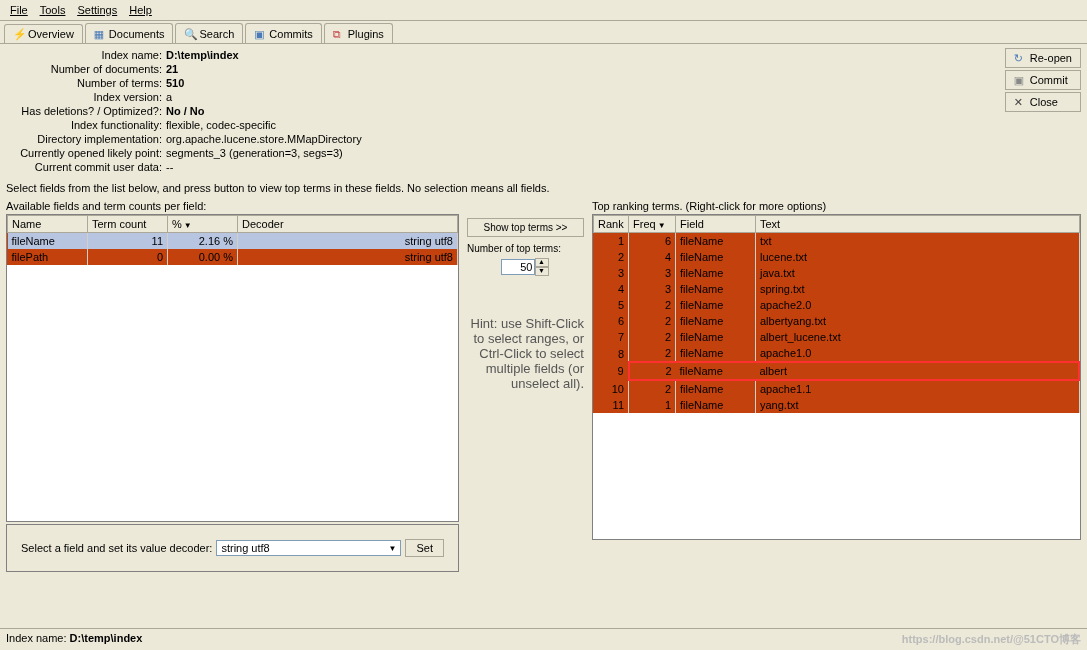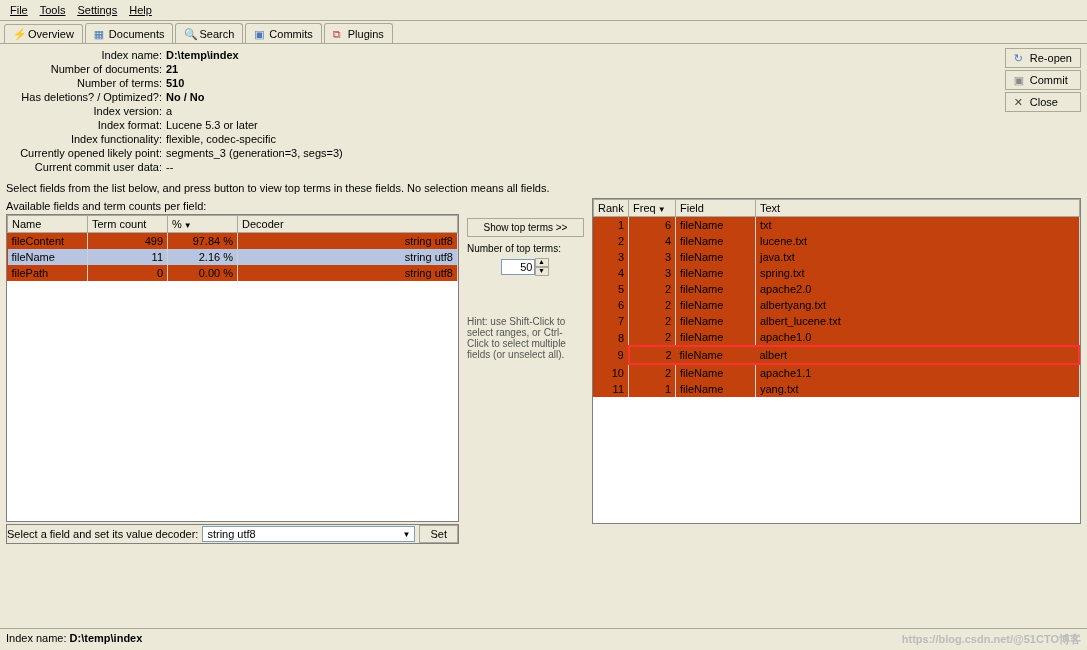--- a/index.html
+++ b/index.html
@@ -53,24 +53,24 @@
 .right-table-wrap { height: 326px; overflow: auto; border: 1px solid #808080; background: #fff; }
 .right-table-wrap .tbl { border: none; }
 
 .mid-panel .btn { margin: 4px 0; justify-content: center; }
 .mid-label { margin-top: 6px; }
 .spinner { display: flex; align-items: center; margin: 4px auto; width: 50px; }
 .spinner input { width: 34px; text-align: right; border: 1px solid #7f9db9; padding: 1px; font-size: 11px; }
 .spinner-btns { display: flex; flex-direction: column; }
 .spinner-btn { width: 14px; height: 9px; border: 1px solid #aca899; background: #ece9d8; font-size: 7px; line-height: 6px; text-align: center; }
 
-.hint { margin-top: 40px; font-size: 10px; color: #555; }
-
-
-.decoder-bar { display: flex; align-items: center; gap: 4px; margin-top: 2px; border: 1px solid #808080; padding: 0; background: #ece9d8; }
+.hint { margin-top: 40px; font-size: 13px; color: #555; text-align: right; }
+
+
+.decoder-bar { display: flex; align-items: center; gap: 4px; margin-top: 2px; border: 1px solid #808080; padding: 14px; background: #ece9d8; }
 .decoder-bar .combo { flex: 1; border: 1px solid #7f9db9; background: #fff; padding: 1px 4px; display: flex; justify-content: space-between; align-items: center; }
 .decoder-bar .set-btn { border: 1px solid #aca899; padding: 2px 10px; background: #ece9d8; }
 
 
 .statusbar { position: absolute; bottom: 0; left: 0; right: 0; border-top: 1px solid #aca899; padding: 3px 6px; display: flex; justify-content: space-between; background: #ece9d8; }
 .statusbar .wm { color: #bbb; font-size: 11px; font-weight: bold; }
 
 
 .drop-arrow { font-size: 8px; color: #000; }
 
@@ -146,34 +146,34 @@
       </div>
       <div class="info-row">
         <div class="info-label">Number of documents:</div>
         <div class="info-val">21</div>
       </div>
       <div class="info-row">
         <div class="info-label">Number of terms:</div>
         <div class="info-val">510</div>
       </div>
       <div class="info-row">
+        <div class="info-label">Index version:</div>
+        <div class="info-val normal">a</div>
+      </div>
+      <div class="info-row">
         <div class="info-label">Has deletions? / Optimized?:</div>
         <div class="info-val">No / No</div>
       </div>
       <div class="info-row">
-        <div class="info-label">Index version:</div>
-        <div class="info-val normal">a</div>
-      </div>
-      <div class="info-row">
-        <div class="info-label">Index format:</div>
-        <div class="info-val normal">Lucene 5.3 or later</div>
-      </div>
-      <div class="info-row">
         <div class="info-label">Index functionality:</div>
         <div class="info-val normal">flexible, codec-specific</div>
+      </div>
+      <div class="info-row">
+        <div class="info-label">Directory implementation:</div>
+        <div class="info-val normal">org.apache.lucene.store.MMapDirectory</div>
       </div>
       <div class="info-row">
         <div class="info-label">Currently opened likely point:</div>
         <div class="info-val normal">segments_3 (generation=3, segs=3)</div>
       </div>
       <div class="info-row">
         <div class="info-label">Current commit user data:</div>
         <div class="info-val normal">--</div>
       </div>
     </div>
@@ -188,26 +188,20 @@
         <table class="tbl">
           <thead>
               <tr>
             <th style="width:80px">Name</th>
             <th style="width:80px" class="th-right">Term count</th>
             <th style="width:70px" class="th-right"><span>%</span><span class="sort-arrow">▼</span></th>
             <th class="th-right">Decoder</th>
           </tr>
             </thead>
           <tbody id="left-tbody">
-              <tr>
-                <td>fileContent</td>
-    <td class="num">499</td>
-    <td class="num">97.84 %</td>
-    <td class="num">string utf8</td>
-              </tr>
               <tr class="selected">
                 <td>fileName</td>
     <td class="num">11</td>
     <td class="num">2.16 %</td>
     <td class="num">string utf8</td>
               </tr>
               <tr>
                 <td>filePath</td>
     <td class="num">0</td>
     <td class="num">0.00 %</td>
@@ -234,20 +228,21 @@
         <input value="50" style="">
         <div class="spinner-btns">
           <div class="spinner-btn">▲</div>
           <div class="spinner-btn">▼</div>
         </div>
       </div>
       <div class="hint">Hint: use Shift-Click to select ranges, or Ctrl-Click to select multiple fields (or unselect all).</div>
     </div>
 
     <div class="right-panel">
+      <div class="panel-title">Top ranking terms. (Right-click for more options)</div>
       <div class="right-table-wrap">
         <table class="tbl">
           <thead>
               <tr>
             <th style="width:35px" class="th-right">Rank</th>
             <th style="width:47px" class="th-right"><span>Freq</span><span class="sort-arrow">▼</span></th>
             <th style="width:80px">Field</th>
             <th>Text</th>
           </tr>
             </thead>

